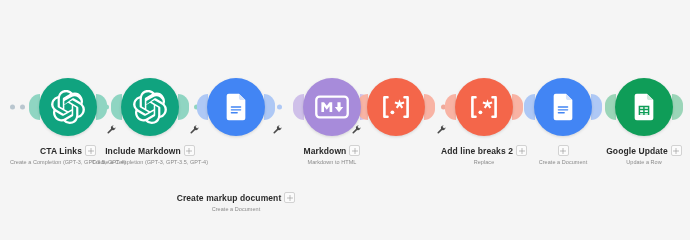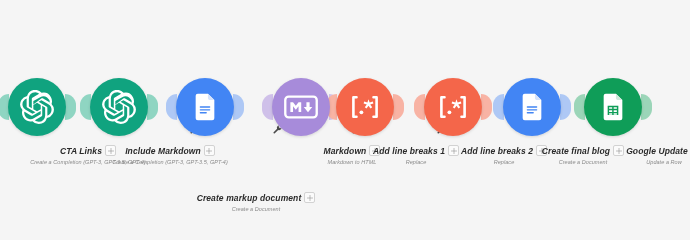--- a/index.html
+++ b/index.html
@@ -19,21 +19,21 @@
   }
 
   
   .node {
     position: absolute;
     top: 78px;
     width: 120px;
     margin-left: -60px;
     display: flex;
     flex-direction: column;
-    font-style: italic;
+    align-items: center;
   }
   .bulb-wrap {
     position: relative;
     width: 58px; height: 58px;
     display: flex; align-items: center; justify-content: center;
   }
   .bulb {
     width: 58px; height: 58px;
     border-radius: 50%;
     display: flex; align-items: center; justify-content: center;
@@ -273,32 +273,20 @@
             <svg width="34" height="26" viewBox="0 0 34 26" aria-hidden="true">
         <path fill="none" stroke="#ffffff" stroke-width="2.6" stroke-linecap="round" stroke-linejoin="round" d="M8.5 3.2H5.4v19.6h3.1"></path>
         <path fill="none" stroke="#ffffff" stroke-width="2.6" stroke-linecap="round" stroke-linejoin="round" d="M25.5 3.2h3.1v19.6h-3.1"></path>
         <circle cx="13.4" cy="18.3" r="1.9" fill="#ffffff"></circle>
         <path fill="#ffffff" d="m20.6 5.4 1 3.1 3.2-1 .6 2-3.2 1 2 2.7-1.7 1.2-2-2.7-2 2.7-1.7-1.2 2-2.7-3.2-1 .6-2 3.2 1 1-3.1h.2Z"></path>
       </svg>
           </span>
         </div>
         <span class="port out" style="background: rgb(248, 179, 164);"></span>
       </div>
-      <div class="label-block">
-        <div class="title-row">
-          <span class="node-title">Add line breaks 1</span>
-          <span class="badge">
-            <svg width="6" height="6" viewBox="0 0 8 8" aria-hidden="true">
-        <circle cx="4" cy="4" r="1.3" fill="none" stroke="#9a9a9a" stroke-width="0.9"></circle>
-        <path stroke="#9a9a9a" stroke-width="0.9" stroke-linecap="round" d="M4 0.6v1M4 6.4v1M0.6 4h1M6.4 4h1"></path>
-      </svg>
-          </span>
-        </div>
-        <div class="node-sub">Replace</div>
-      </div>
     </div>
     <div class="node" style="left: 484px;">
       <div class="bulb-wrap">
         <span class="port in" style="background: rgb(248, 179, 164);"></span>
         <div class="bulb" style="background: rgb(244, 102, 74);">
           <span>
             <svg width="34" height="26" viewBox="0 0 34 26" aria-hidden="true">
         <path fill="none" stroke="#ffffff" stroke-width="2.6" stroke-linecap="round" stroke-linejoin="round" d="M8.5 3.2H5.4v19.6h3.1"></path>
         <path fill="none" stroke="#ffffff" stroke-width="2.6" stroke-linecap="round" stroke-linejoin="round" d="M25.5 3.2h3.1v19.6h-3.1"></path>
         <circle cx="13.4" cy="18.3" r="1.9" fill="#ffffff"></circle>
@@ -332,21 +320,20 @@
         <rect x="8" y="11.4" width="8" height="1.1" rx="0.55" fill="#4285f4"></rect>
         <rect x="8" y="13.6" width="8" height="1.1" rx="0.55" fill="#4285f4"></rect>
         <rect x="8" y="15.8" width="5.4" height="1.1" rx="0.55" fill="#4285f4"></rect>
       </svg>
           </span>
         </div>
         <span class="port out" style="background: rgb(174, 200, 245);"></span>
       </div>
       <div class="label-block">
         <div class="title-row">
-          <span class="node-title">Create final blog</span>
           <span class="badge">
             <svg width="6" height="6" viewBox="0 0 8 8" aria-hidden="true">
         <circle cx="4" cy="4" r="1.3" fill="none" stroke="#9a9a9a" stroke-width="0.9"></circle>
         <path stroke="#9a9a9a" stroke-width="0.9" stroke-linecap="round" d="M4 0.6v1M4 6.4v1M0.6 4h1M6.4 4h1"></path>
       </svg>
           </span>
         </div>
         <div class="node-sub">Create a Document</div>
       </div>
     </div>

